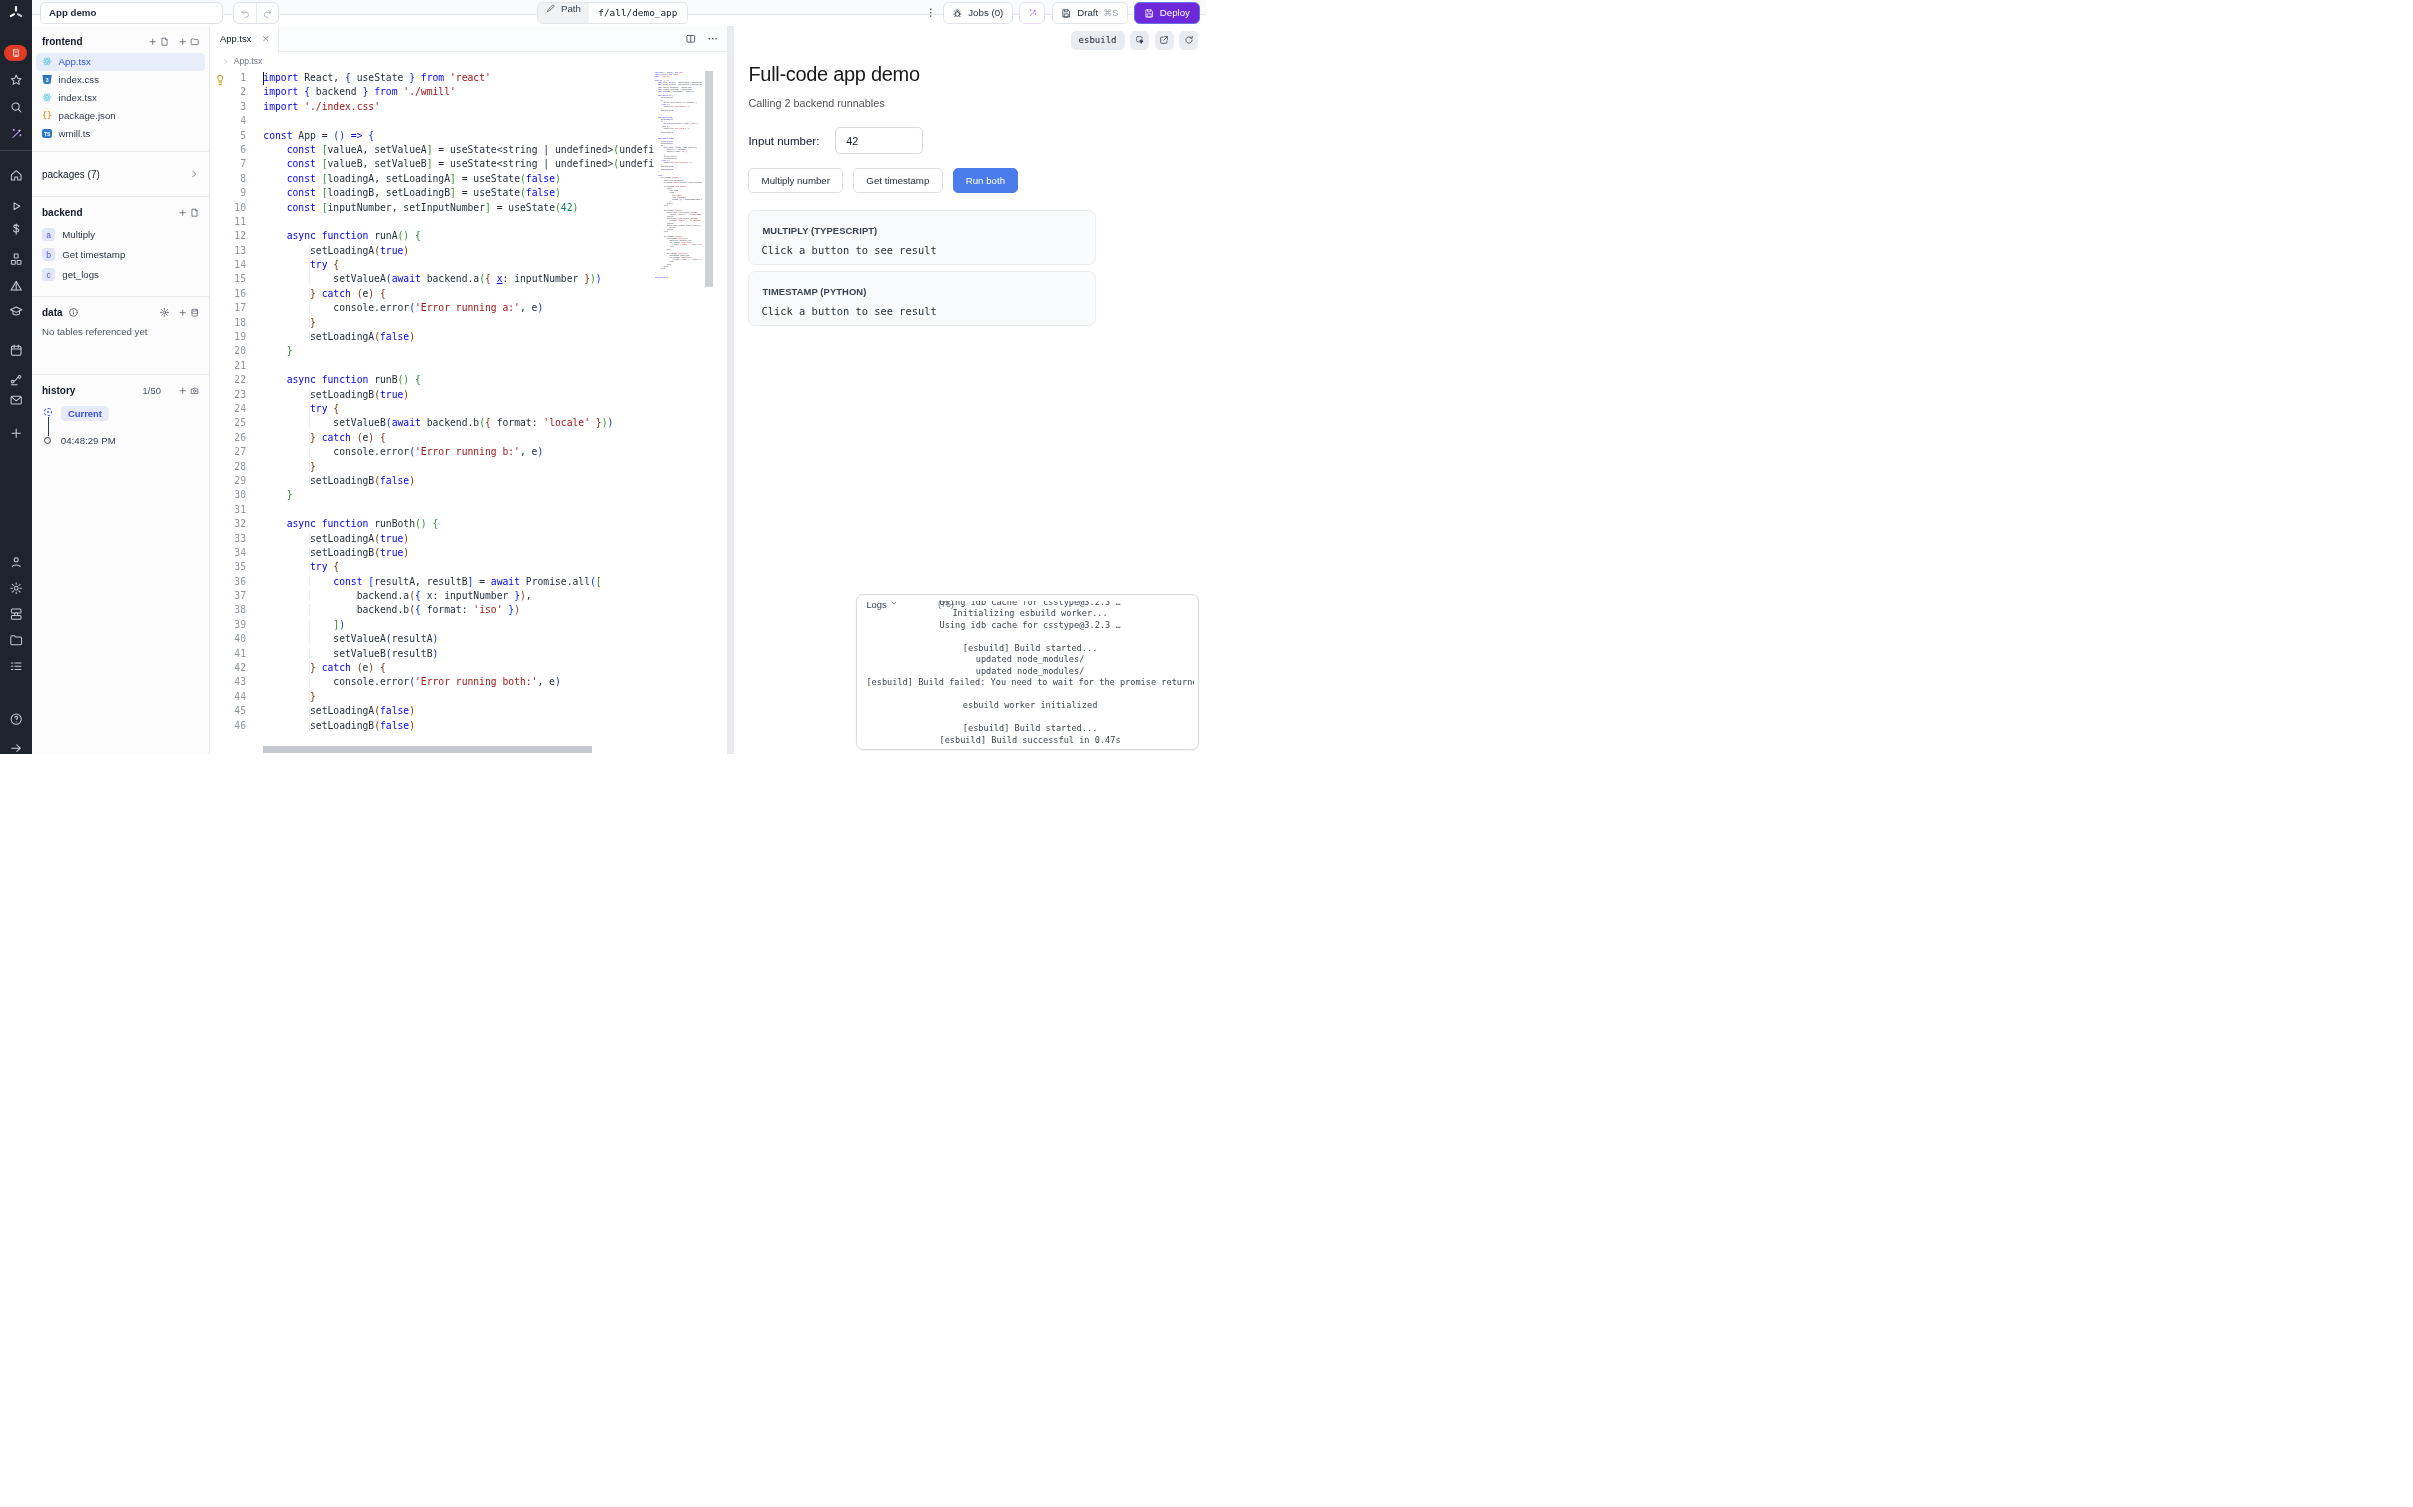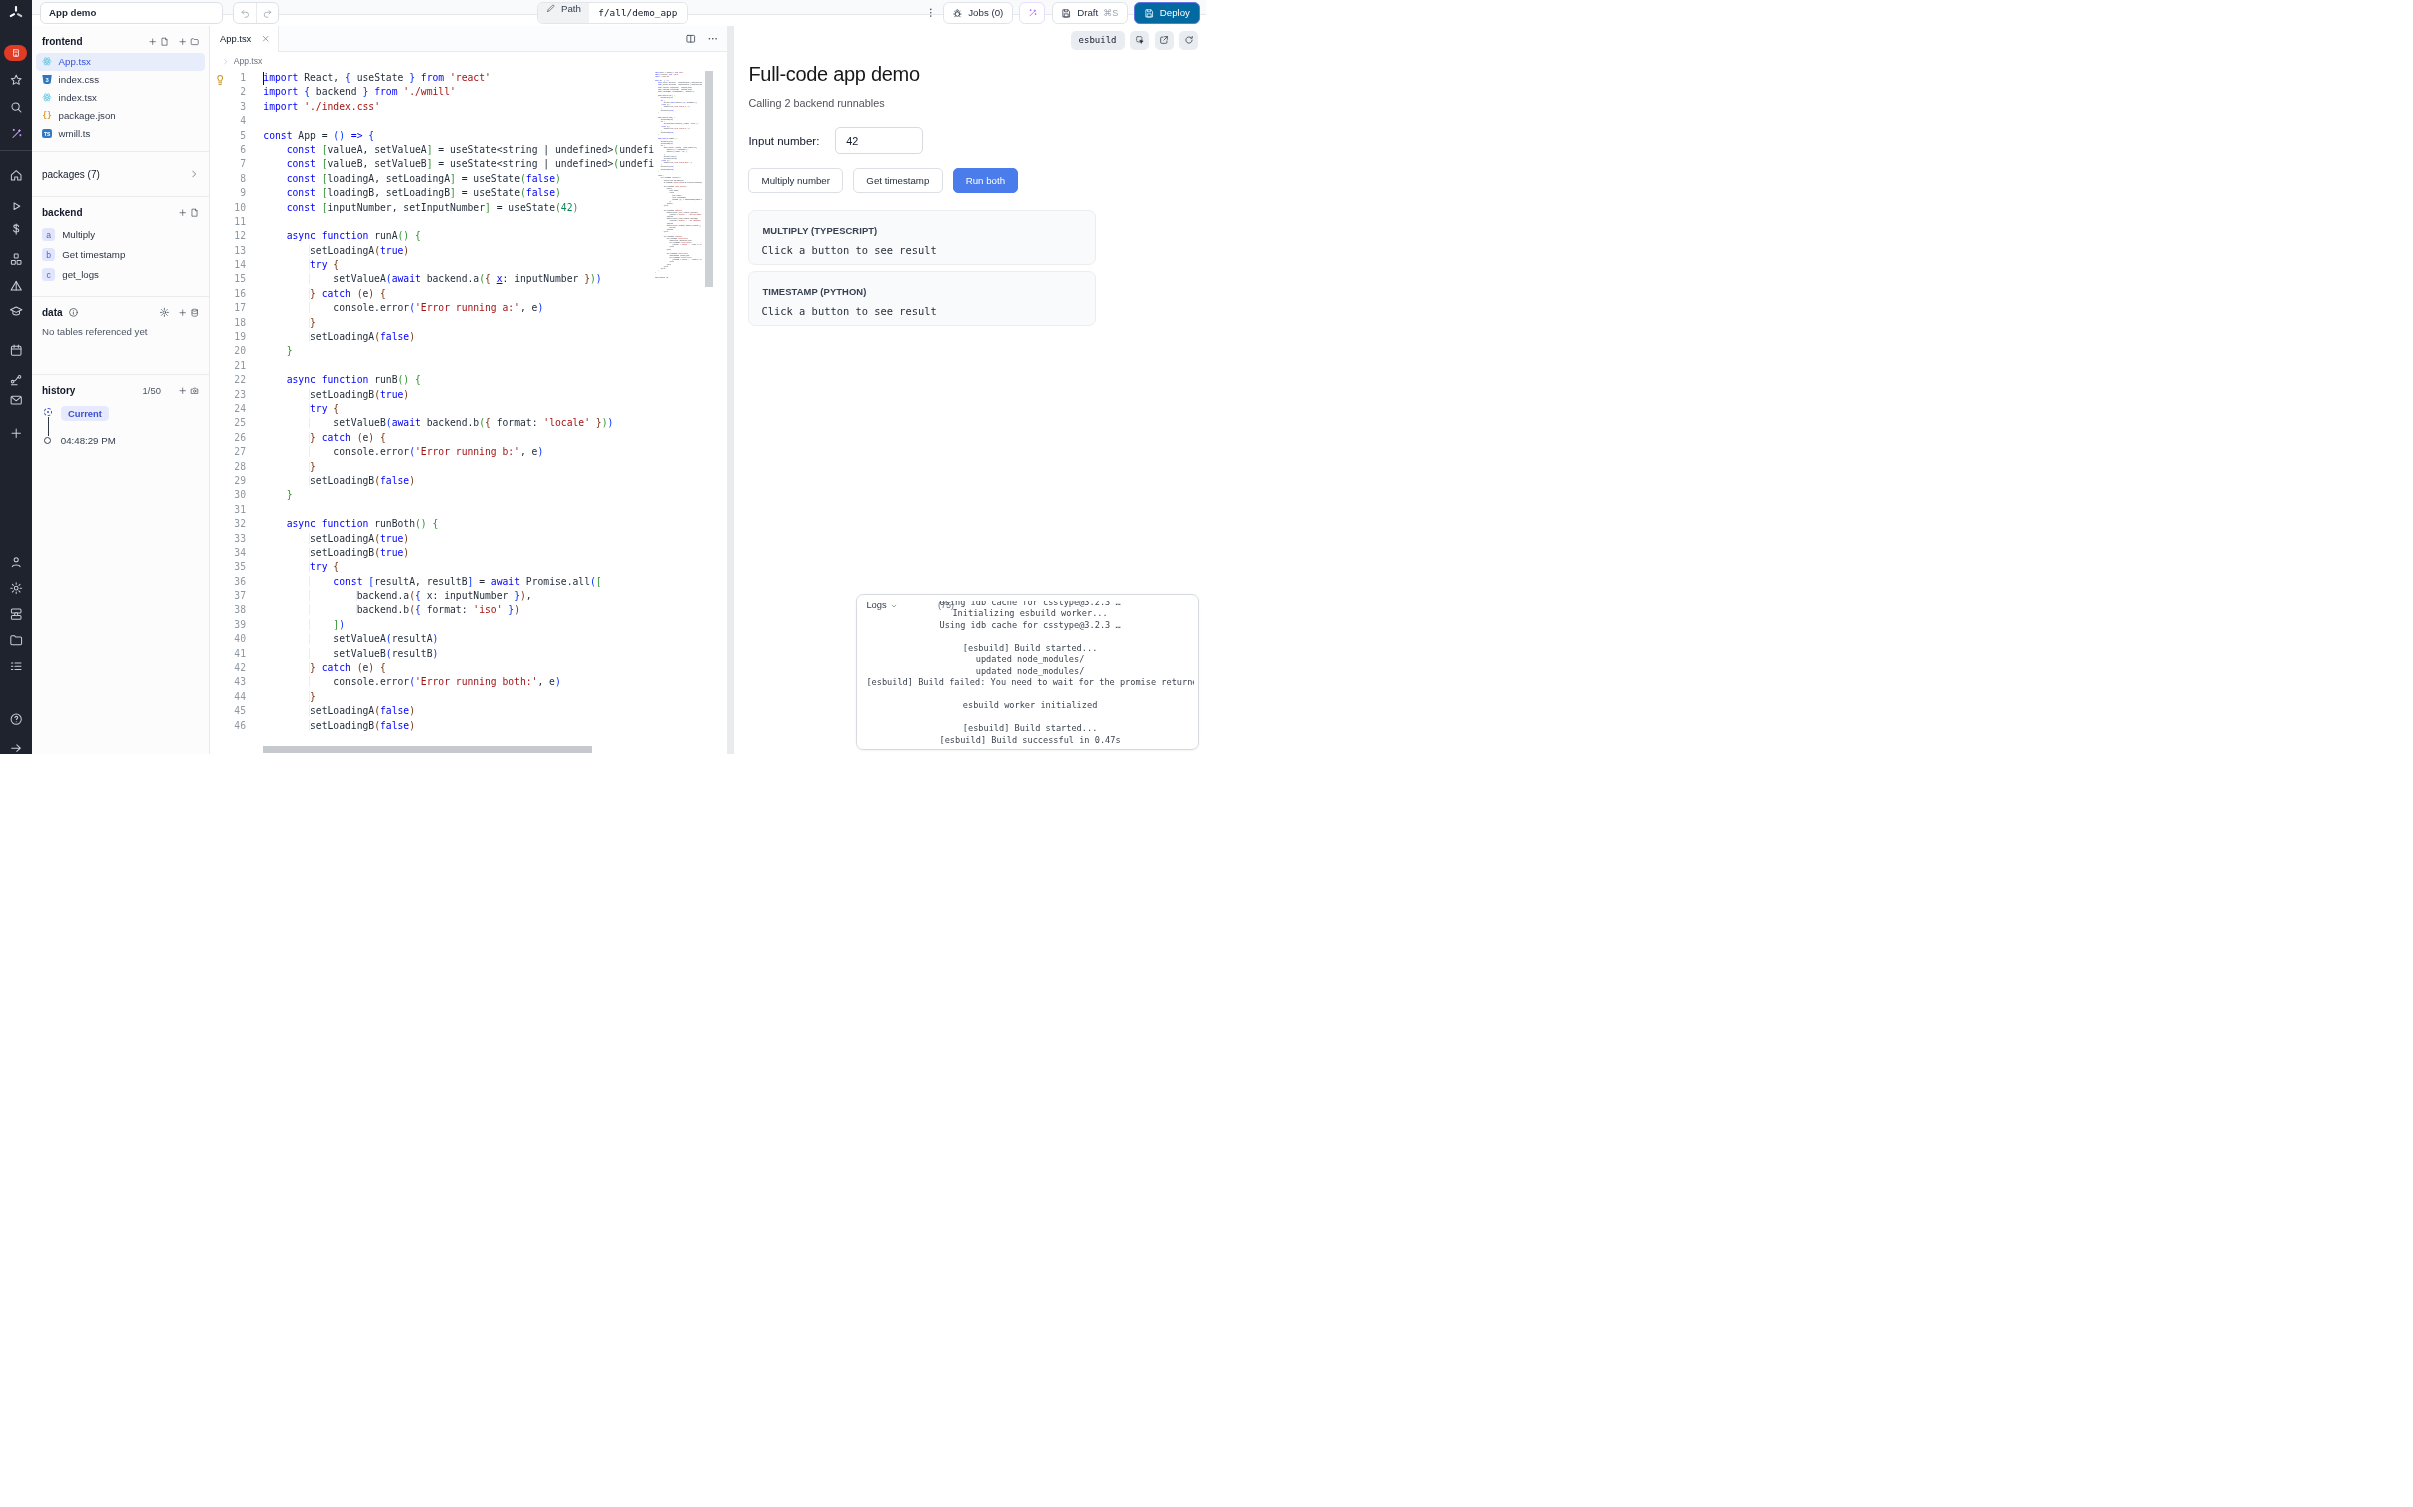--- a/index.html
+++ b/index.html
@@ -22,21 +22,21 @@
   .pathchip .pl i{ width:10px; height:10px; color:#4b5563; }
   .pathchip .pv{ background:#fff; display:flex; align-items:center; padding:0 9.4px; font-family:"DejaVu Sans Mono",monospace; font-size:9.4px; color:#111827; }
   .tb-right{ position:absolute; right:6.5px; top:2.2px; height:21.6px; display:flex; align-items:center; gap:6.5px; }
   .kebab{ width:11.5px; color:#4b5563; display:flex; justify-content:center; }
   .kebab i{ width:11.5px; height:11.5px; }
   .chip{ height:21.6px; border:0.7px solid #e0e4e9; background:#fff; border-radius:5.8px; display:flex; align-items:center; gap:5px; padding:0 8.6px; font-size:9.7px; color:#273142; font-weight:500; }
   .chip i{ width:10.8px; height:10.8px; color:#2d3748; }
   .chip.wand-chip{ width:26px; justify-content:center; padding:0; border-color:#ecdcfb; }
   .chip.wand-chip i{ color:#a855f7; }
   .chip .shortcut{ color:#9ca3af; font-size:9px; font-weight:400; }
-  .chip.deploy{ background:#0369a1; border-color:#6673e5; color:#fff; }
+  .chip.deploy{ background:#6d28d9; border-color:#6673e5; color:#fff; }
   .chip.deploy i{ color:#fff; }
 
   
   .rail{ position:absolute; left:0; top:26px; bottom:0; width:32px; background:#1e232d; z-index:5; }
   .rail .ric{ position:absolute; left:8.6px; width:14.4px; height:14.4px; color:#c9ced7; }
   .ws-pill{ position:absolute; left:4.3px; top:18.7px; width:23px; height:16.5px; border-radius:8.6px; background:#e23b25; display:flex; align-items:center; justify-content:center; }
   .ws-pill i{ width:10px; height:10px; color:#fff; }
   .rail-div{ position:absolute; left:0; right:0; top:124px; height:0.7px; background:#39404d; }
 
   
@@ -116,21 +116,21 @@
   .btnrow{ position:absolute; left:14.4px; top:142px; display:flex; gap:10px; }
   .pbtn{ height:25px; border-radius:5px; font-size:9.7px; display:flex; align-items:center; padding:0 12.2px; background:#fff; border:0.7px solid #dcdfe4; color:#1f2937; }
   .pbtn.primary{ background:#4a7ceb; border-color:#4a7ceb; color:#fff; }
   .rescard{ position:absolute; left:14.4px; width:348px; height:55px; background:#f9fafb; border:0.7px solid #ebedf0; border-radius:7.2px; }
   .rescard .rh{ position:absolute; left:13px; top:14.4px; font-size:9.4px; font-weight:700; color:#374151; letter-spacing:0.1px; }
   .rescard .rb{ position:absolute; left:12.2px; top:33px; font-family:"DejaVu Sans Mono",monospace; font-size:10.4px; color:#27303a; }
   .card1{ top:184px; } .card2{ top:245px; }
 
   
   .logs{ position:absolute; left:122px; top:568px; width:343px; height:156px; background:rgba(255,255,255,.93); border:0.7px solid #d6dade; border-radius:7.2px; box-shadow:0 0.7px 2.2px rgba(0,0,0,.05); overflow:hidden; }
-  .logs-head{ position:absolute; top:3.6px; left:9.4px; display:flex; align-items:flex-end; gap:3.6px; font-size:9.4px; color:#374151; z-index:2; }
+  .logs-head{ position:absolute; top:3.6px; left:9.4px; display:flex; align-items:flex-start; gap:3.6px; font-size:9.4px; color:#374151; z-index:2; }
   .logs-head i{ width:8px; height:8px; color:#4b5563; }
   .logs-count{ color:#6b7280; font-size:9px;padding-left:36px; }
   .logs-body{ position:absolute; left:9.4px; right:4.3px; top:5.8px; bottom:2.9px; overflow:hidden; }
   .logs-pre{ font-family:"DejaVu Sans Mono",monospace; font-size:8.6px; line-height:11.5px; color:#3c4450; white-space:pre; transform:translateY(-4.3px);text-align:center; }
 </style>
 </head>
 <body>
 
 <div class="topbar">
   <div class="logo-box">

